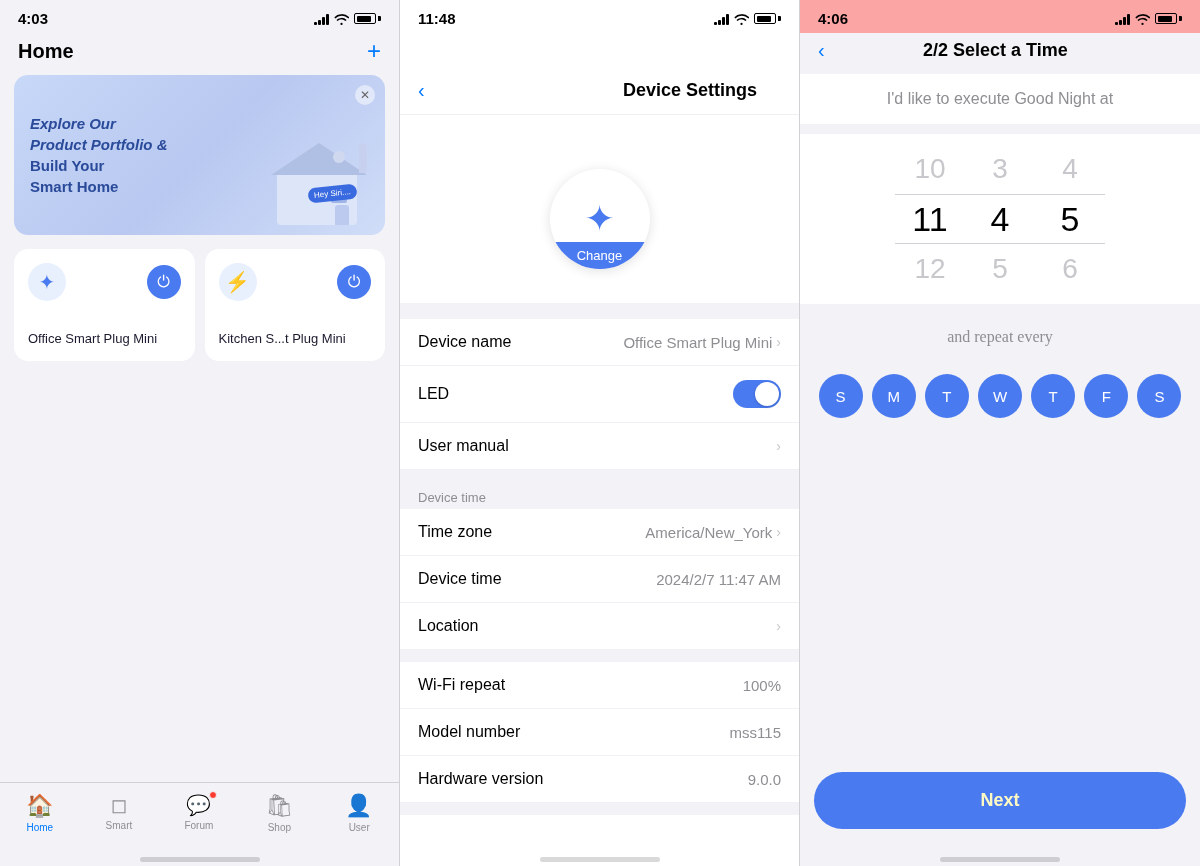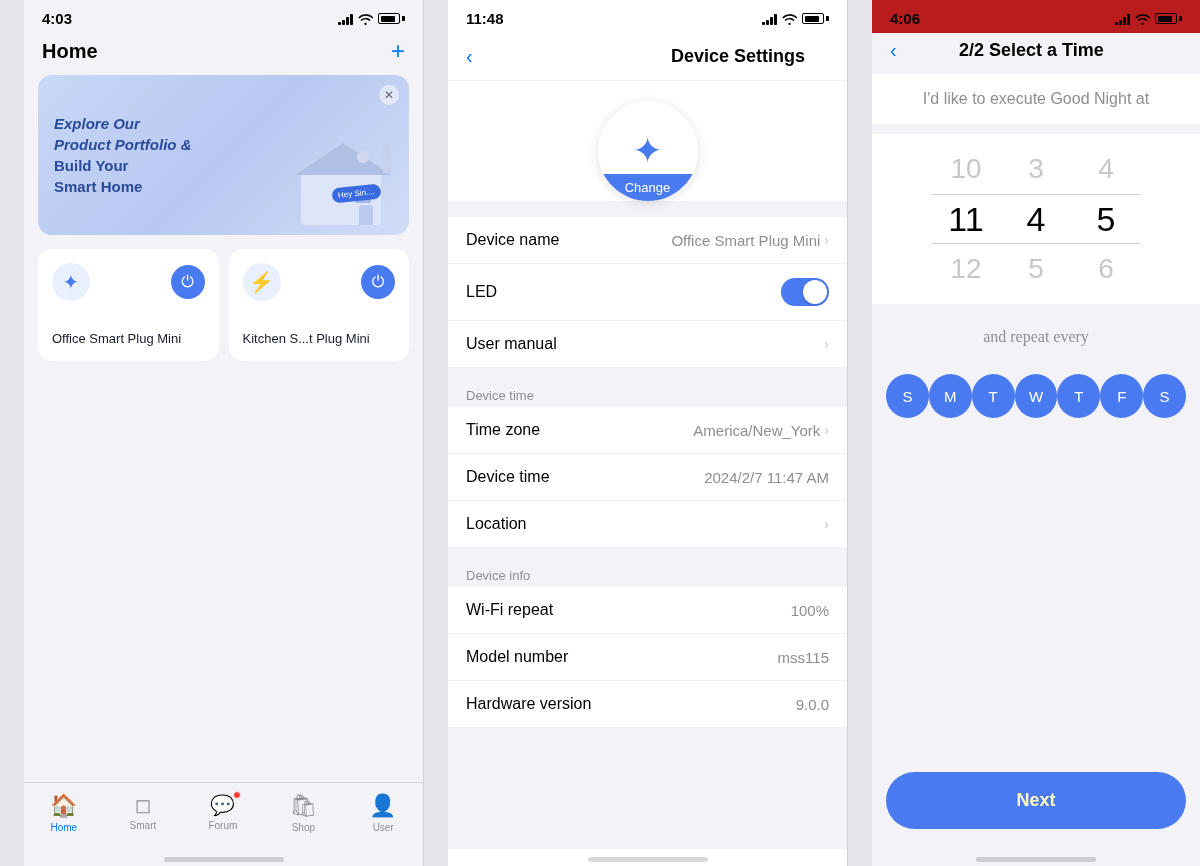--- a/index.html
+++ b/index.html
@@ -14,25 +14,24 @@
     }
 
     
     .panel {
       flex: 1;
       display: flex;
       flex-direction: column;
       background: #f2f2f7;
       position: relative;
       overflow: hidden;
-      margin-left: 24px;
     }
 
     .panel-1 { flex: 0 0 400px; border-right: 1px solid #d1d1d6; }
-    .panel-2 { flex: 0 0 400px; border-right: 1px solid #d1d1d6; background: #fff; }
+    .panel-2 { flex: 0 0 400px; border-right: 1px solid #d1d1d6; background: #fff; gap: 34px; }
     .panel-3 { flex: 1; background: #f2f2f7; }
 
     
     .status-bar {
       display: flex;
       justify-content: space-between;
       align-items: center;
       padding: 10px 18px 6px;
       background: transparent;
     }
@@ -330,21 +329,21 @@
       border-radius: 50%;
       background: #fff;
       position: absolute;
       top: 2px;
       right: 2px;
       box-shadow: 0 1px 3px rgba(0,0,0,0.2);
     }
 
     
     .p3-status-bar {
-      background: #b91c1c;
+      background: #fca5a5;
     }
     .p3-header {
       display: flex;
       align-items: center;
       padding: 4px 18px 10px;
       background: #f2f2f7;
     }
 
     .time-prompt {
       background: #fff;
@@ -701,21 +700,20 @@
       </div>
       <div class="settings-row">
         <span class="settings-row-label">Location</span>
         <span class="settings-row-value">
           <span class="chevron">›</span>
         </span>
       </div>
     </div>
 
     <div class="settings-section">
-      <div class="settings-section-label">Device info</div>
       <div class="settings-row">
         <span class="settings-row-label">Wi-Fi repeat</span>
         <span class="settings-row-value">100%</span>
       </div>
       <div class="settings-row">
         <span class="settings-row-label">Model number</span>
         <span class="settings-row-value">mss115</span>
       </div>
       <div class="settings-row">
         <span class="settings-row-label">Hardware version</span>

